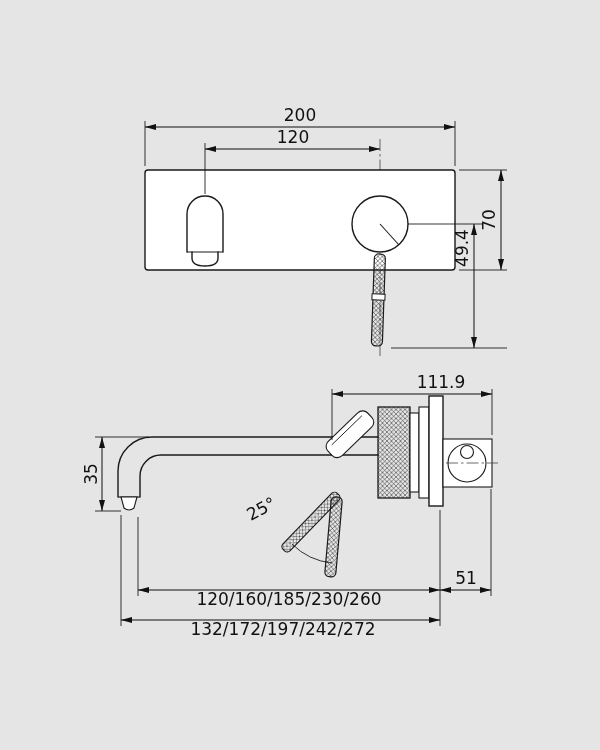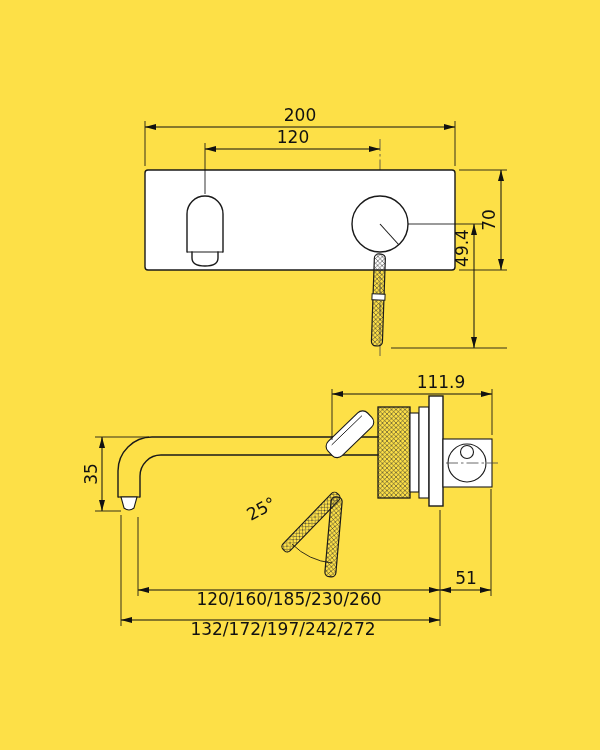--- a/index.html
+++ b/index.html
@@ -1,16 +1,16 @@
 <!DOCTYPE html>
 <html><head>
 <meta charset="utf-8">
 <style>
   html,body{margin:0;padding:0;background:#fff;}
-  .page{width:600px;height:750px;background:#fde047;overflow:hidden;}
+  .page{width:600px;height:750px;background:#e5e5e5;overflow:hidden;}
   .ol  {fill:none;stroke:#1a1a1a;stroke-width:1.4;stroke-linejoin:round;stroke-linecap:round;}
   .ol2 {fill:none;stroke:#1a1a1a;stroke-width:1.1;}
   .olf {fill:#fff;stroke:#1a1a1a;stroke-width:1.4;}
   .olf2{fill:#fff;stroke:#1a1a1a;stroke-width:1.1;}
   .dim {fill:none;stroke:#111;stroke-width:1;}
   .ext {fill:none;stroke:#111;stroke-width:0.85;}
   .cl  {fill:none;stroke:#444;stroke-width:0.8;stroke-dasharray:12 3 2.5 3;}
   .dimtext{font-family:"DejaVu Sans",sans-serif;font-size:17px;fill:#111;}
 </style>
 </head>

